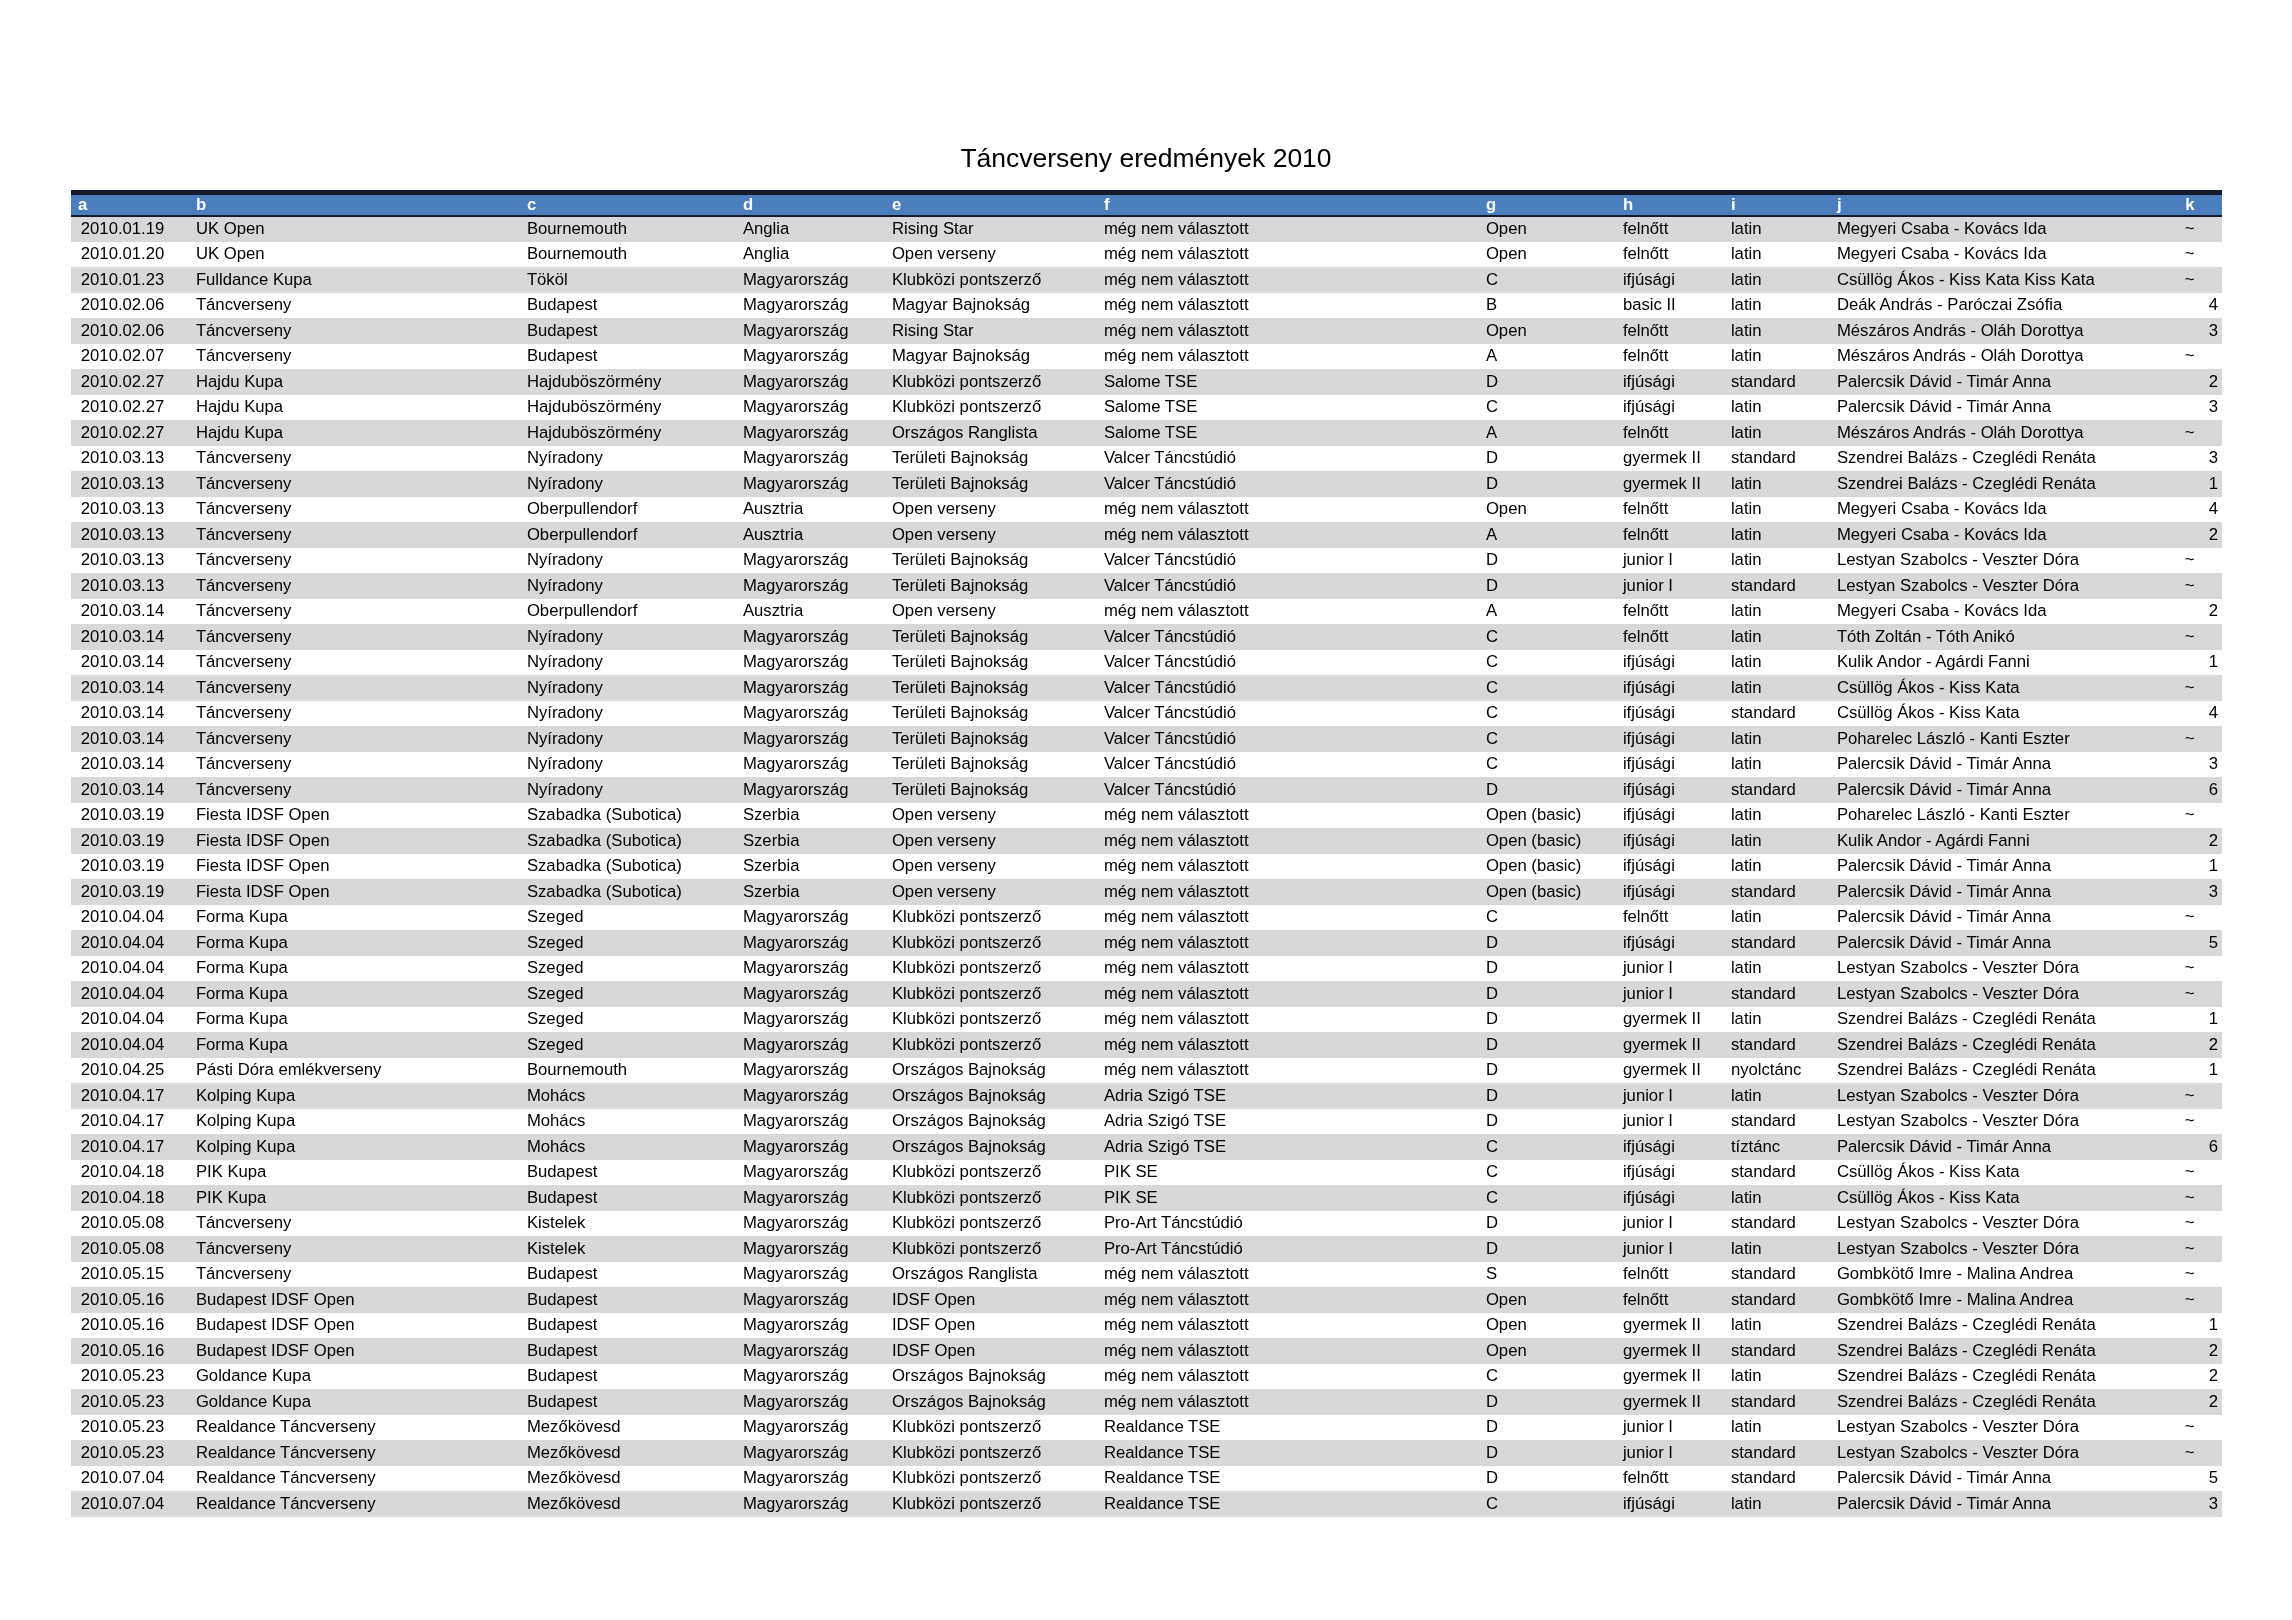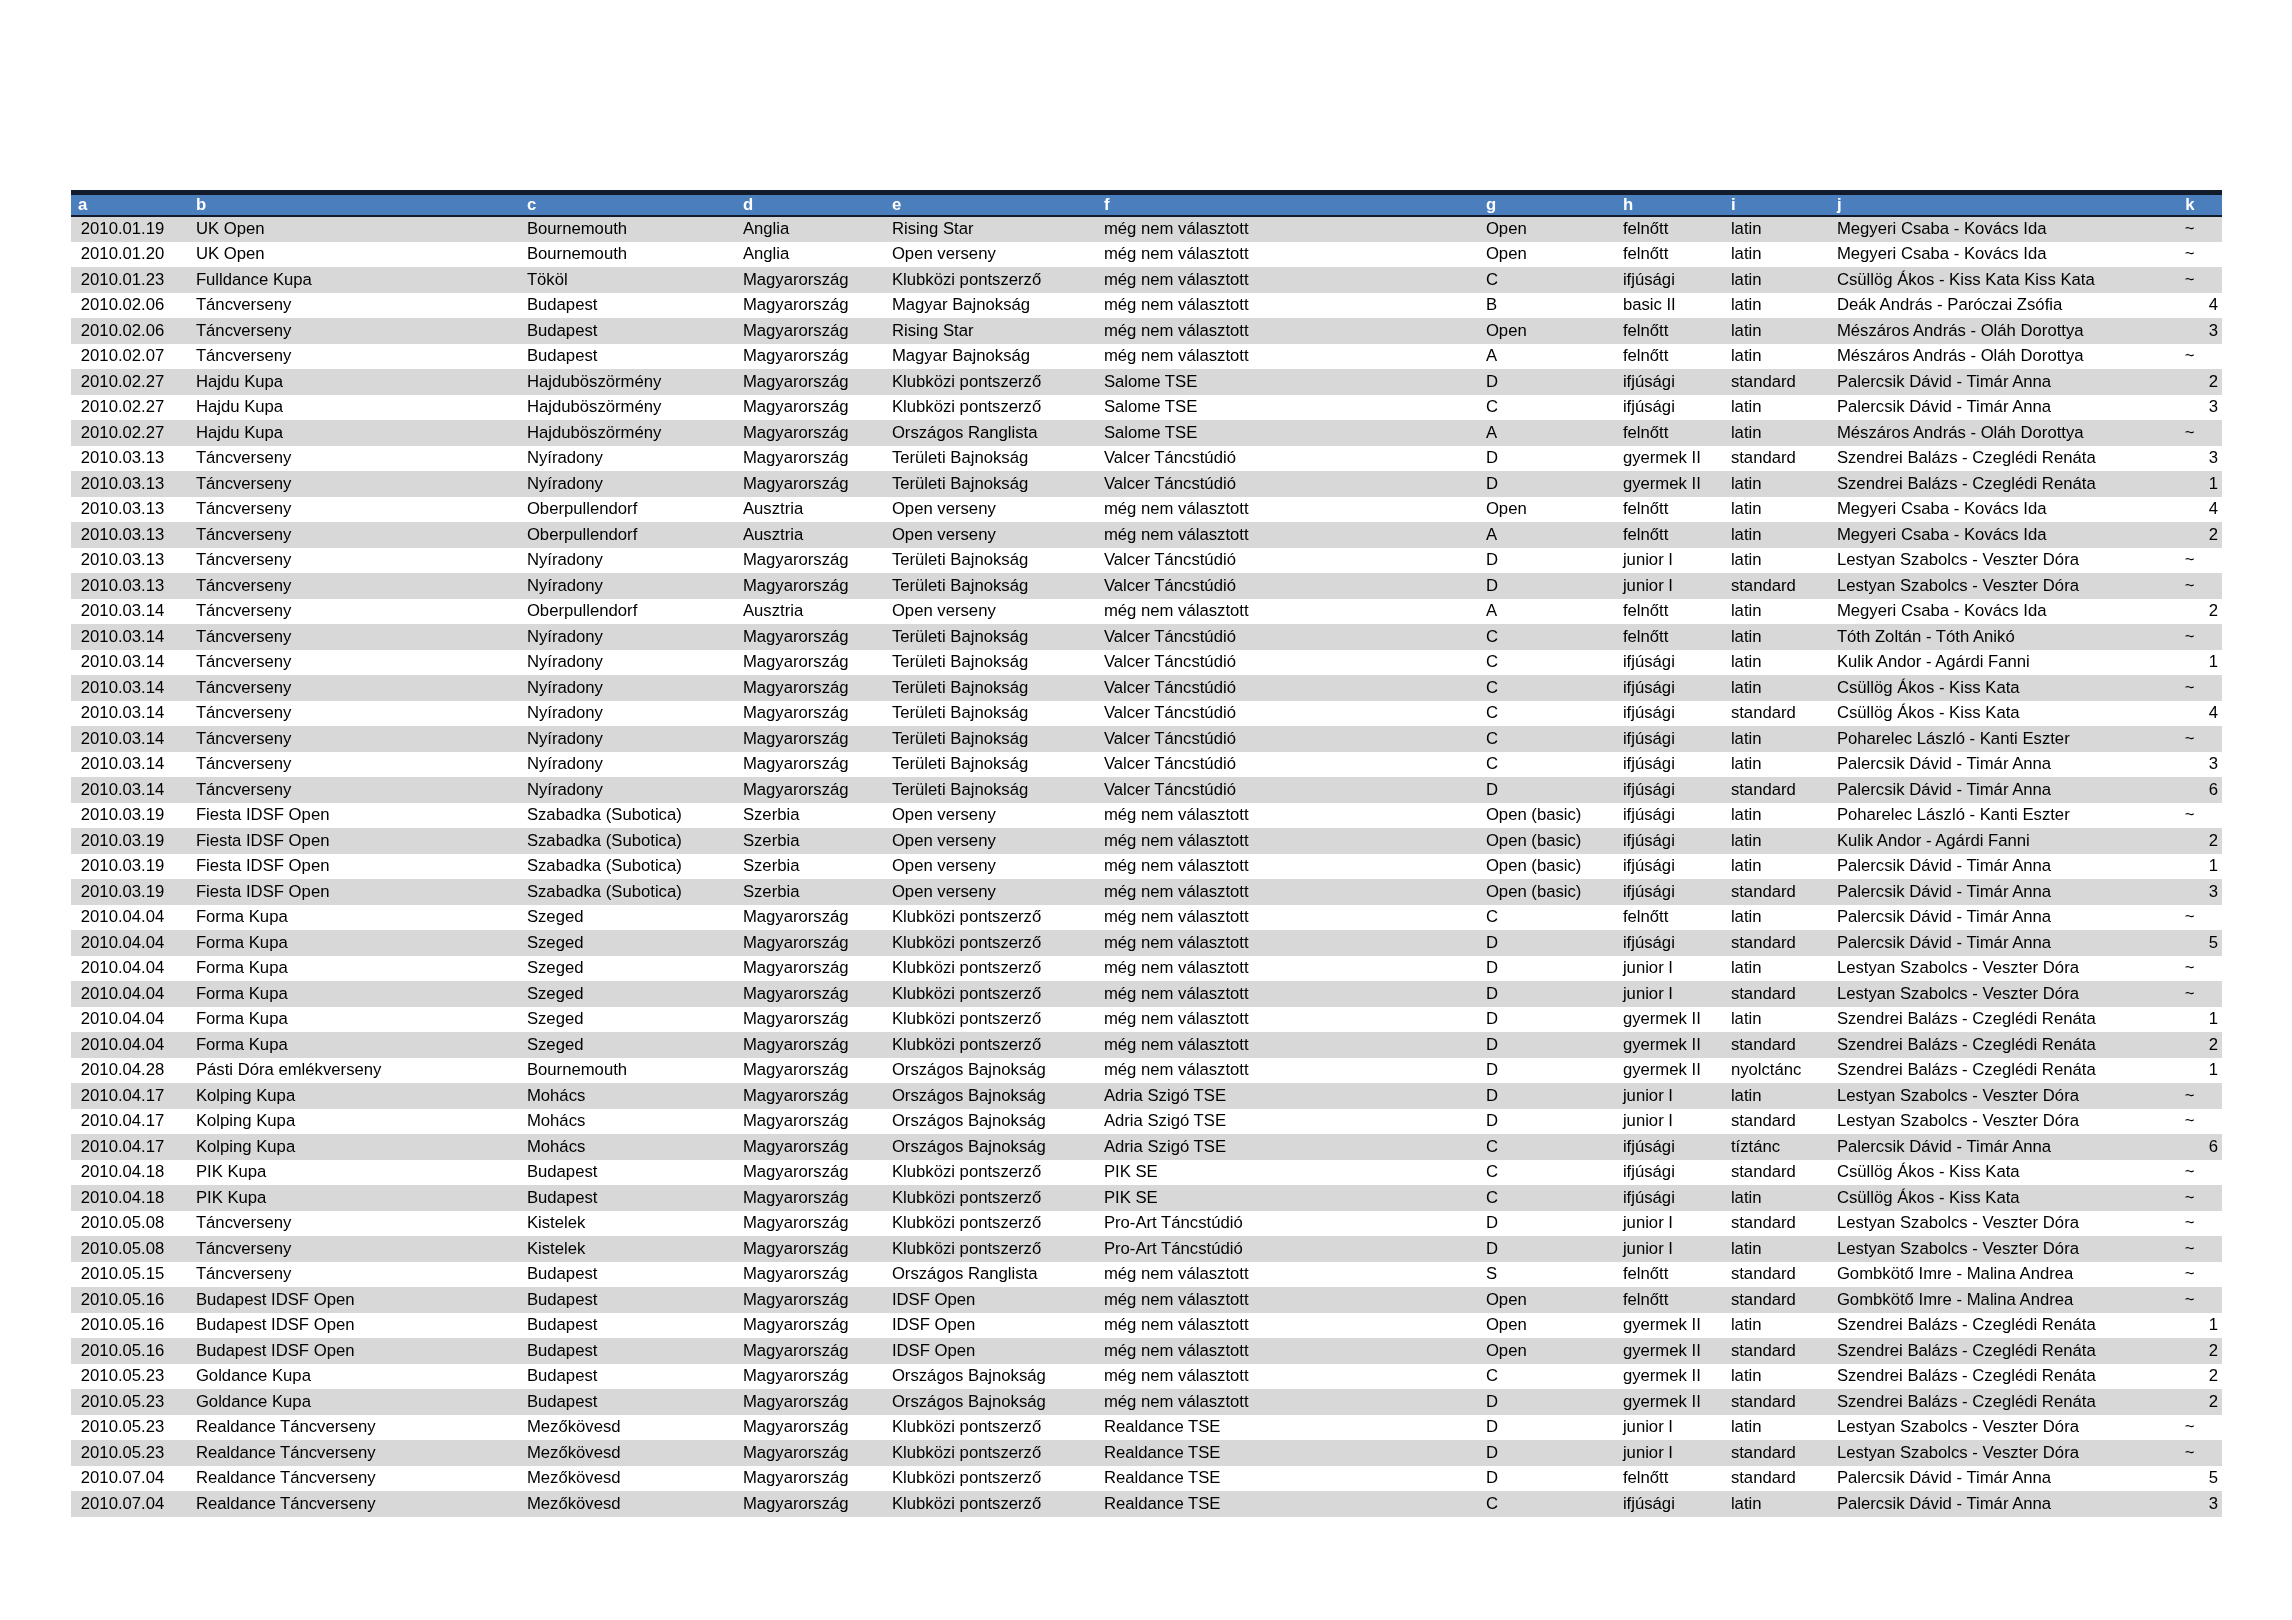--- a/index.html
+++ b/index.html
@@ -72,20 +72,21 @@
     padding-left: 0;
     padding-right: 3.9px;
   }
   th.col-k { padding-right: 27.4px; }
   td.col-k.tilde { padding-right: 27.4px; }
 </style>
 </head>
 <body>
 
 <div class="page">
+  <div class="title">Táncverseny eredmények 2010</div>
 
   <table class="results">
     <colgroup>
       <col style="width:118px">
         <col style="width:331px">
         <col style="width:216px">
       <col style="width:149px">
         <col style="width:212px">
         <col style="width:382px">
       <col style="width:137px">
@@ -533,21 +534,21 @@
           <td class="col-d">Magyarország</td>
           <td class="col-e">Klubközi pontszerző</td>
           <td class="col-f">még nem választott</td>
           <td class="col-g">D</td>
           <td class="col-h">gyermek II</td>
           <td class="col-i">standard</td>
           <td class="col-j">Szendrei Balázs - Czeglédi Renáta</td>
           <td class="col-k">2</td>
         </tr>
         <tr>
-          <td class="col-a">2010.04.28</td>
+          <td class="col-a">2010.04.25</td>
           <td class="col-b">Pásti Dóra emlékverseny</td>
           <td class="col-c">Bournemouth</td>
           <td class="col-d">Magyarország</td>
           <td class="col-e">Országos Bajnokság</td>
           <td class="col-f">még nem választott</td>
           <td class="col-g">D</td>
           <td class="col-h">gyermek II</td>
           <td class="col-i">nyolctánc</td>
           <td class="col-j">Szendrei Balázs - Czeglédi Renáta</td>
           <td class="col-k">1</td>

